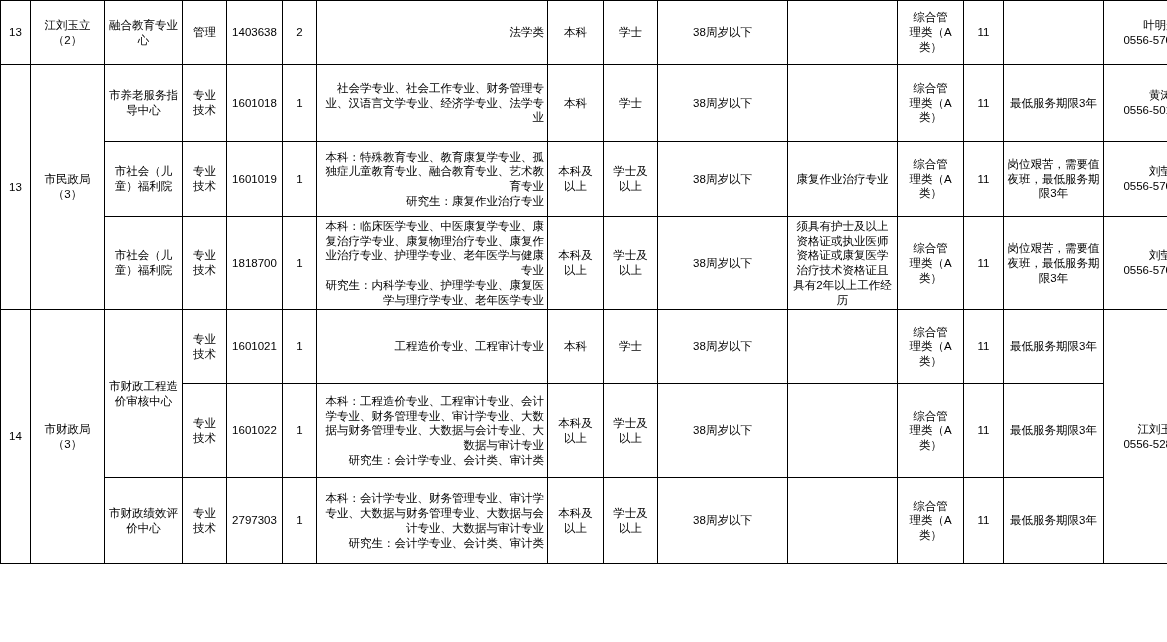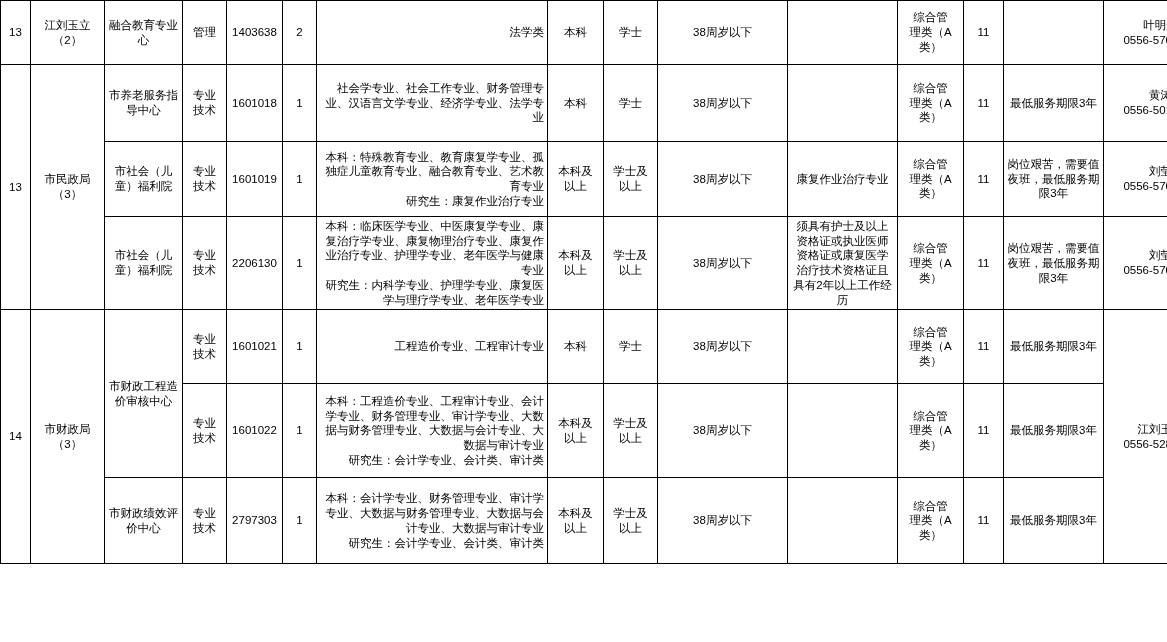--- a/index.html
+++ b/index.html
@@ -221,21 +221,21 @@
     <tr style="height:93px;">
       <td class="c">
             <span class="line">市社会（儿</span>
             <span class="line">童）福利院</span>
           </td>
       <td class="c">
             <span class="line">专业</span>
             <span class="line">技术</span>
           </td>
       <td class="c">
-            <span class="line">2206130</span>
+            <span class="line">1818700</span>
           </td>
       <td class="c">
             <span class="line">1</span>
           </td>
       <td class="l">
         <span class="line"><span class="b">本科：</span><span>临床医学专业、中医康复学专业、康复治疗学专业、康复物理治疗专业、康复作业治疗专业、护理学专业、老年医学与健康专业</span></span>
         <span class="line"><span class="b">研究生：</span><span>内科学专业、护理学专业、康复医学与理疗学专业、老年医学专业</span></span>
       </td>
       <td class="c">
             <span class="line">本科及</span>

